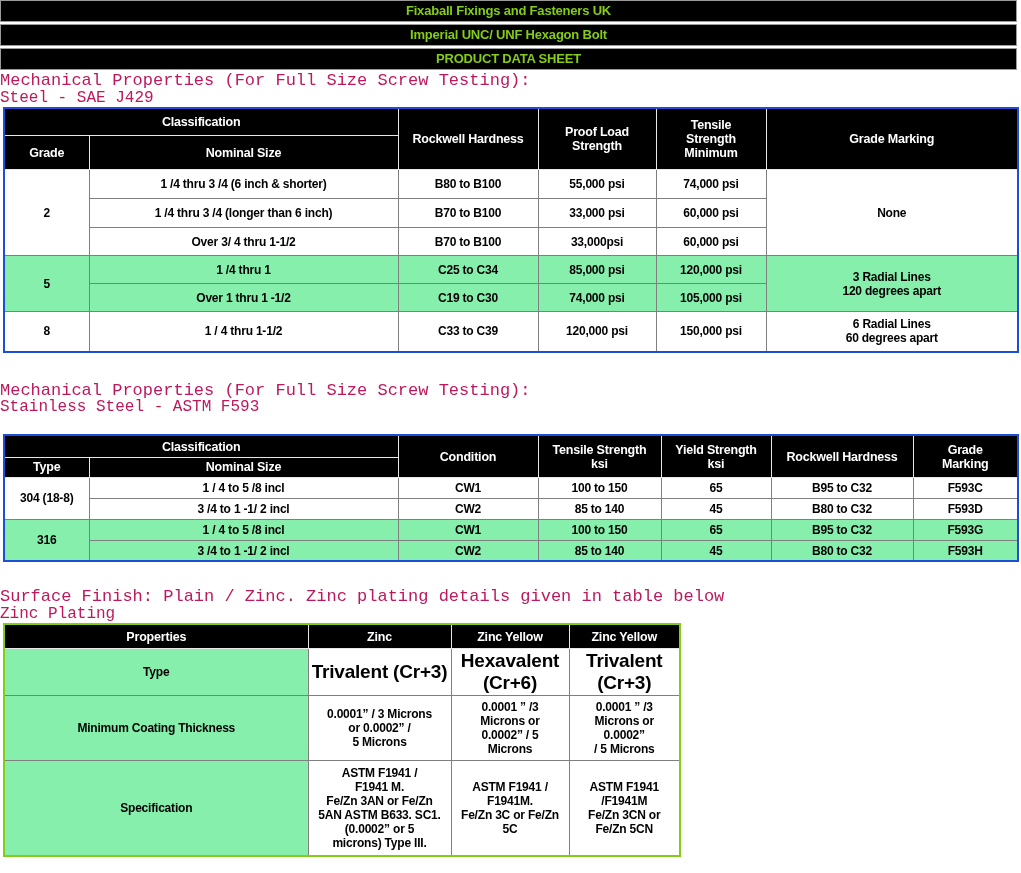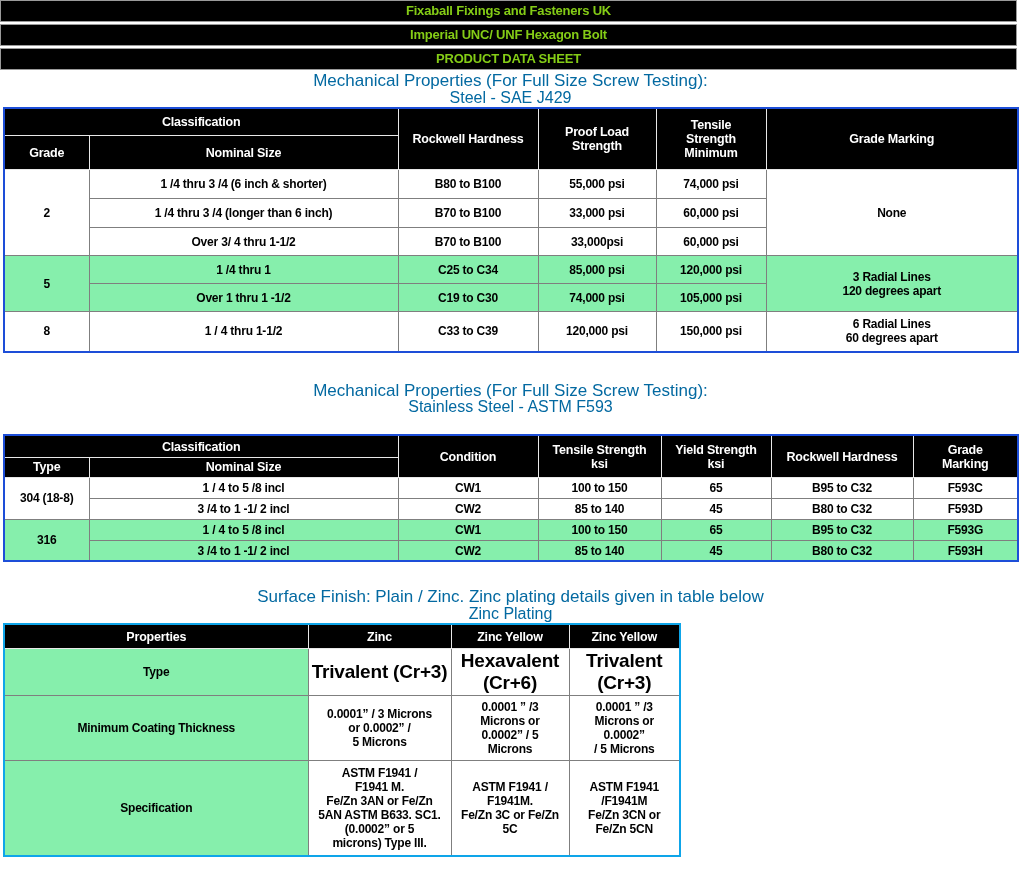--- a/index.html
+++ b/index.html
@@ -12,22 +12,22 @@
   
   .bar{
     background:#000;border:1px solid #9a9a9a;
     color:#84cc16;font-weight:bold;font-size:13px;
     height:20px;line-height:20px;text-align:center;
     margin:0 4px 2px 0;
     letter-spacing:-0.2px;
   }
   
   .stitle{
-    font-family:Liberation Sans, sans-serif;
-    font-size:17px;color:#0369a1;text-align:center;line-height:1.05;
+    font-family:Liberation Mono, monospace;
+    font-size:17px;color:#be185d;line-height:1.05;
   }
   .stitle.small{font-size:16px;}
 
   table{border-collapse:collapse;table-layout:fixed;}
   .tbl{border:2px solid #1d4ed8;margin-left:3px;}
   .tbl th,.tbl td{
     border:1px solid #7f7f7f;
     font-weight:bold;font-size:12px;color:#000;
     text-align:center;vertical-align:middle;
     padding:1px 3px;white-space:pre-line;
@@ -42,21 +42,21 @@
   
   .t1 tr.h1{height:28px;} .t1 tr.h2{height:34px;}
   .t1 tr.r1,.t1 tr.r2{height:29px;} .t1 tr.r3{height:28px;}
   .t1 tr.r4{height:28px;} .t1 tr.r5{height:28px;margin-left:11px;} .t1 tr.r6{height:40px;}
 
   
   .t2 tr.h1{height:22px;} .t2 tr.h2{height:20px;}
   .t2 tbody tr{height:21px;}
 
   
-  .t3{border:2px solid #0ea5e9;}
+  .t3{border:2px solid #84cc16;}
   .t3 tr.h1{height:25px;}
   .t3 tr.rtype{height:33px;font-size:13px;}
   .t3 tr.rcolor{height:21px;}
   .t3 tr.rthick{height:65px;}
   .t3 tr.rspec{height:95px;}
   .t3 td{font-size:12px;}
   .t3 td.red{font-size:19px;}
 </style>
 </head>
 <body>

